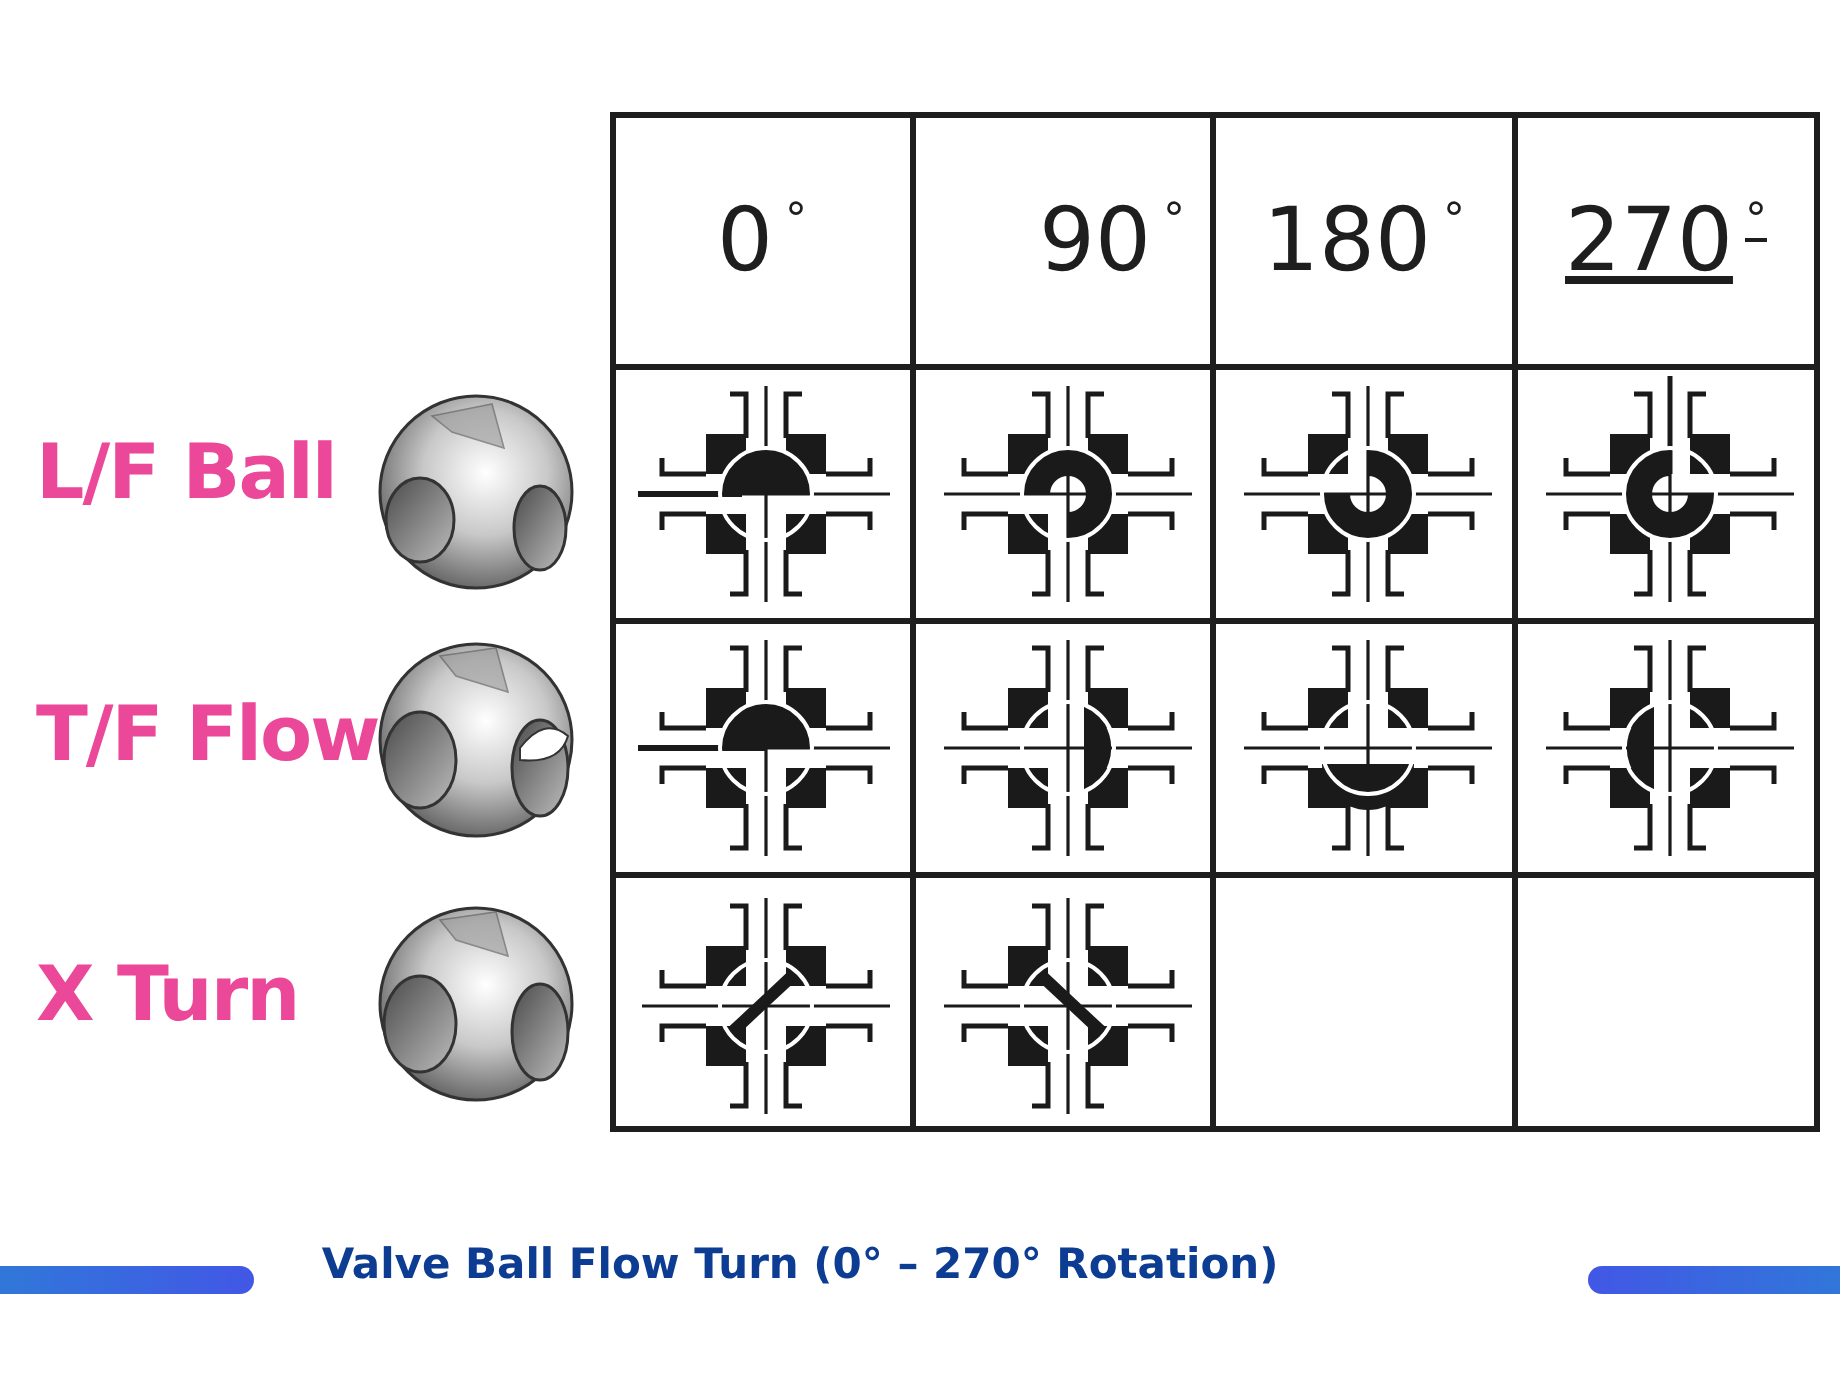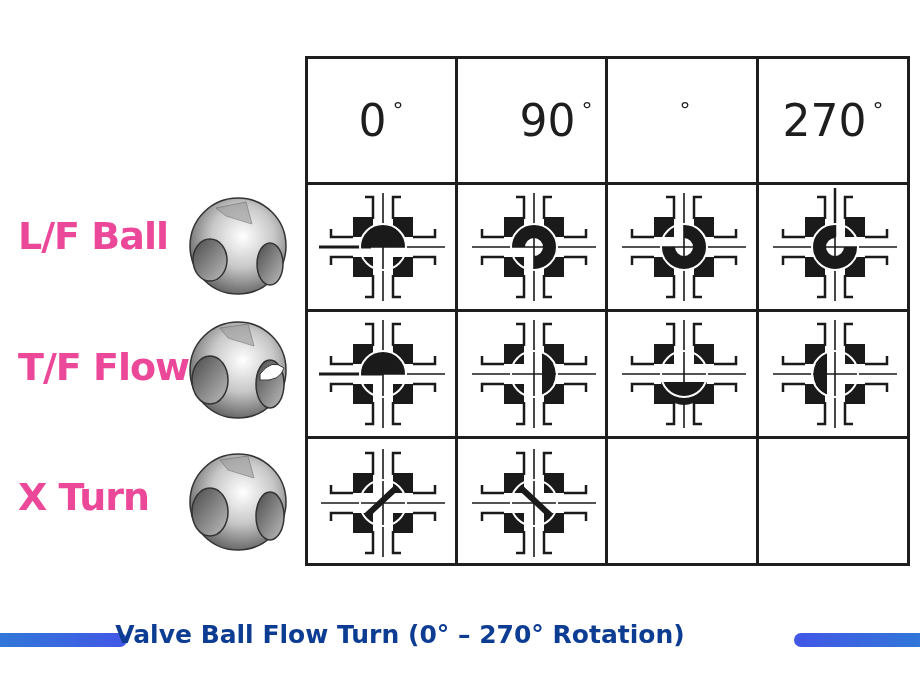--- a/index.html
+++ b/index.html
@@ -6,21 +6,21 @@
     body { width:920px; height:690px; position:relative; overflow:hidden; font-family:"DejaVu Sans", sans-serif; }
     .grid { position:absolute; left:305px; top:56px; width:605px; height:510px; border:3px solid #1e1e1e; box-sizing:border-box; }
     .cell { position:absolute; box-sizing:border-box; }
     .vline { position:absolute; width:3px; background:#1e1e1e; top:56px; height:510px; }
     .hline { position:absolute; height:3px; background:#1e1e1e; left:305px; width:605px; }
     .hdr { display:flex; align-items:center; justify-content:center; font-family:"DejaVu Sans", sans-serif; font-size:44px; color:#1e1e1e; letter-spacing:0px; }
     .hdr sup { font-size:22px; margin-left:6px; position:relative; top:-10px; }
     .rowlabel { position:absolute; left:18px; font-family:"DejaVu Sans", sans-serif; font-weight:bold; font-size:38px; color:#ec4899; letter-spacing:-1px; }
     .ball { position:absolute; }
     .sym { position:absolute; }
-    .caption { position:absolute; top:620px; left:0; width:800px; text-align:center; font-family:"DejaVu Sans", sans-serif; font-weight:bold; font-size:25px; color:#0d3d93; }
+    .caption { position:absolute; top:620px; left:0; width:800px; text-align:center; font-family:"DejaVu Sans", sans-serif; font-weight:bold; font-size:21px; color:#0d3d93; }
     .bar { position:absolute; top:633px; height:14px; border-radius:7px; }
     .bar-left { left:-10px; width:137px; background:linear-gradient(90deg,#2f7ad8,#4257e6); }
     .bar-right { left:794px; width:140px; background:linear-gradient(90deg,#4257e6,#2f7ad8); }
   </style>
 </head>
 <body>
 
 <div class="rowlabel" style="top:214px;">L/F Ball</div>
 <div class="rowlabel" style="top:345px;">T/F Flow</div>
 <div class="rowlabel" style="top:475px;">X Turn</div>
@@ -66,23 +66,24 @@
 
 <div class="cell hdr" style="left:306px;top:57px;width:150px;height:126px;">
     <span>0</span>
     <sup>°</sup>
   </div>
 <div class="cell hdr" style="left:481px;top:57px;width:150px;height:126px;">
     <span>90</span>
     <sup>°</sup>
   </div>
 <div class="cell hdr" style="left:607px;top:57px;width:150px;height:126px;">
+    <span>180</span>
     <sup>°</sup>
   </div>
-<div class="cell hdr" style="left:758px;top:57px;width:150px;height:126px;">
+<div class="cell hdr" style="left:758px;top:57px;width:150px;height:126px;text-decoration:underline;">
     <span>270</span>
     <sup>°</sup>
   </div>
 
 <svg width="0" height="0" style="position:absolute">
   <defs>
     <g id="base">
 
       <rect x="-30" y="-30" width="60" height="60" fill="#1a1a1a"></rect>
 

